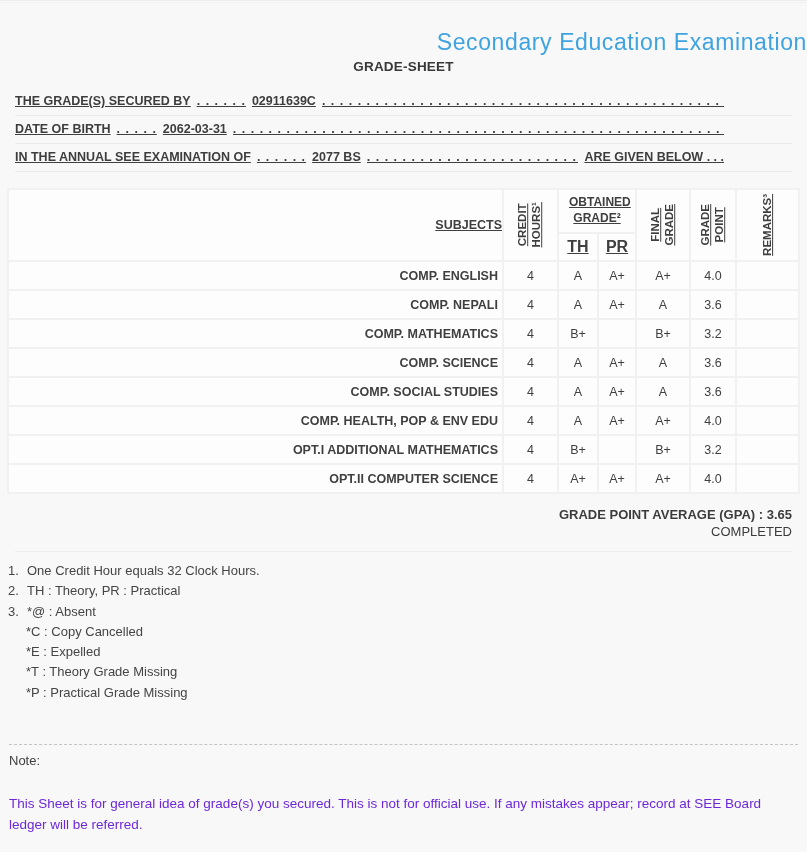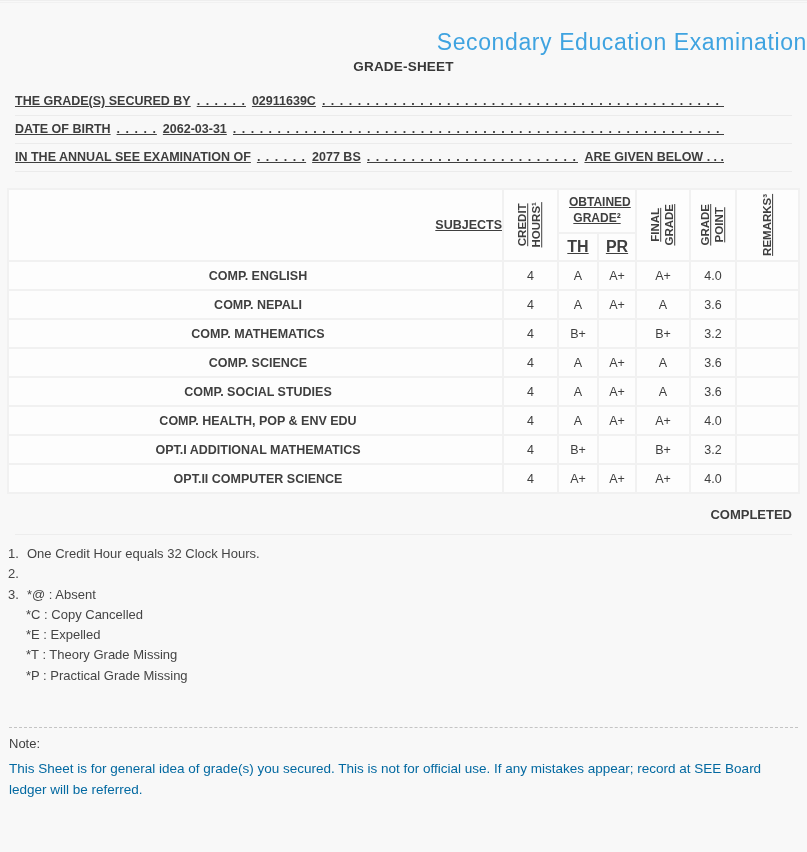--- a/index.html
+++ b/index.html
@@ -97,51 +97,51 @@
     width: 60px;
     text-align: center;
     line-height: 1.2;
     white-space: normal;
     font-size: 11.5px;
     font-weight: 700;
   }
   .vtext.single { width: 72px; white-space: nowrap; }
   .grade-table td { text-align: center; height: 29px; padding: 5px 4px; font-weight: 400; }
   .grade-table td.subject-cell {
-    text-align: center;
+    text-align: right;
     padding-left: 9px;
     font-weight: 700;
     font-size: 12.5px;
     margin-top: 12px;
   }
 
   
   .summary { margin: 13px 15px 0 15px; text-align: right; }
   .gpa-line { font-size: 13px; font-weight: 700; color: #3c3c3c; }
-  .status-line { margin-top: 10px; font-size: 13px; font-weight: 700; color: #3c3c3c; }
+  .status-line { margin-top: 2px; font-size: 13px; font-weight: 400; color: #3c3c3c; }
   .summary-sep { margin-top: 12px; border-bottom: 1px solid #ededed; }
 
   
   .footnotes { margin: 9px 15px 0 8px; font-size: 13px; color: #454545; }
   .fn-line { line-height: 20.3px; display: flex; gap: 5px; }
   .fn-line.indent { padding-left: 18px; text-align: center; }
   .fn-num { min-width: 14px; }
 
   
   .note-section {
     margin: 41px 9px 0 9px;
     border-top: 1px dashed #c4c4c4;
     padding-top: 8px;
   }
   .note-label { font-size: 13px; font-weight: 400; color: #3f3f3f; }
   .note-text {
-    margin-top: 7px;
+    margin-top: 25px;
     font-size: 13.5px;
     line-height: 21px;
-    color: #0369a1;
+    color: #6d28d9;
     padding-right: 6px;
   }
 </style>
 </head>
 <body>
 
 <div class="top-strip"></div>
 
 <h1 class="page-title">Secondary Education Examination</h1>
 <div class="page-subtitle">GRADE-SHEET</div>
@@ -284,31 +284,36 @@
       <td>A+</td>
       <td>A+</td>
       <td>A+</td>
       <td>4.0</td>
       <td></td>
     </tr>
   </tbody>
 </table>
 
 <div class="summary">
+  <div class="gpa-line">
+    <span>GRADE POINT AVERAGE (GPA) :</span>
+    <span>3.65</span>
+  </div>
   <div class="status-line">COMPLETED</div>
   <div class="summary-sep"></div>
 </div>
 
 <div class="footnotes">
   <div class="fn-line">
     <span class="fn-num">1.</span>
     <span>One Credit Hour equals 32 Clock Hours.</span>
   </div>
   <div class="fn-line">
     <span class="fn-num">2.</span>
+    <span>TH : Theory, PR : Practical</span>
   </div>
   <div class="fn-line">
     <span class="fn-num">3.</span>
     <span>*@ : Absent</span>
   </div>
   <div class="fn-line indent">
     <span>*C : Copy Cancelled</span>
   </div>
   <div class="fn-line indent">
     <span>*E : Expelled</span>

